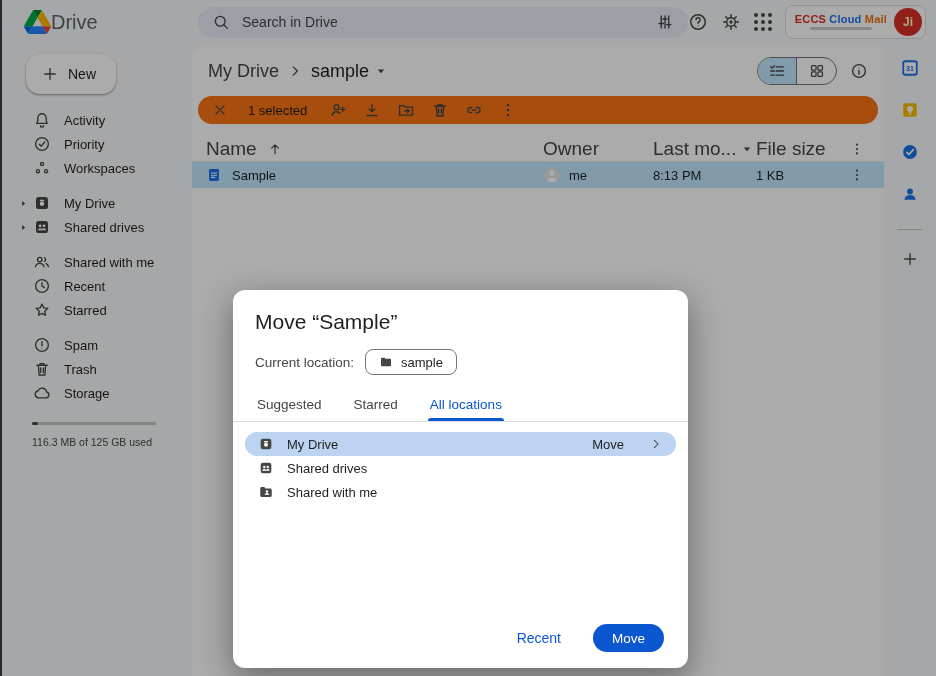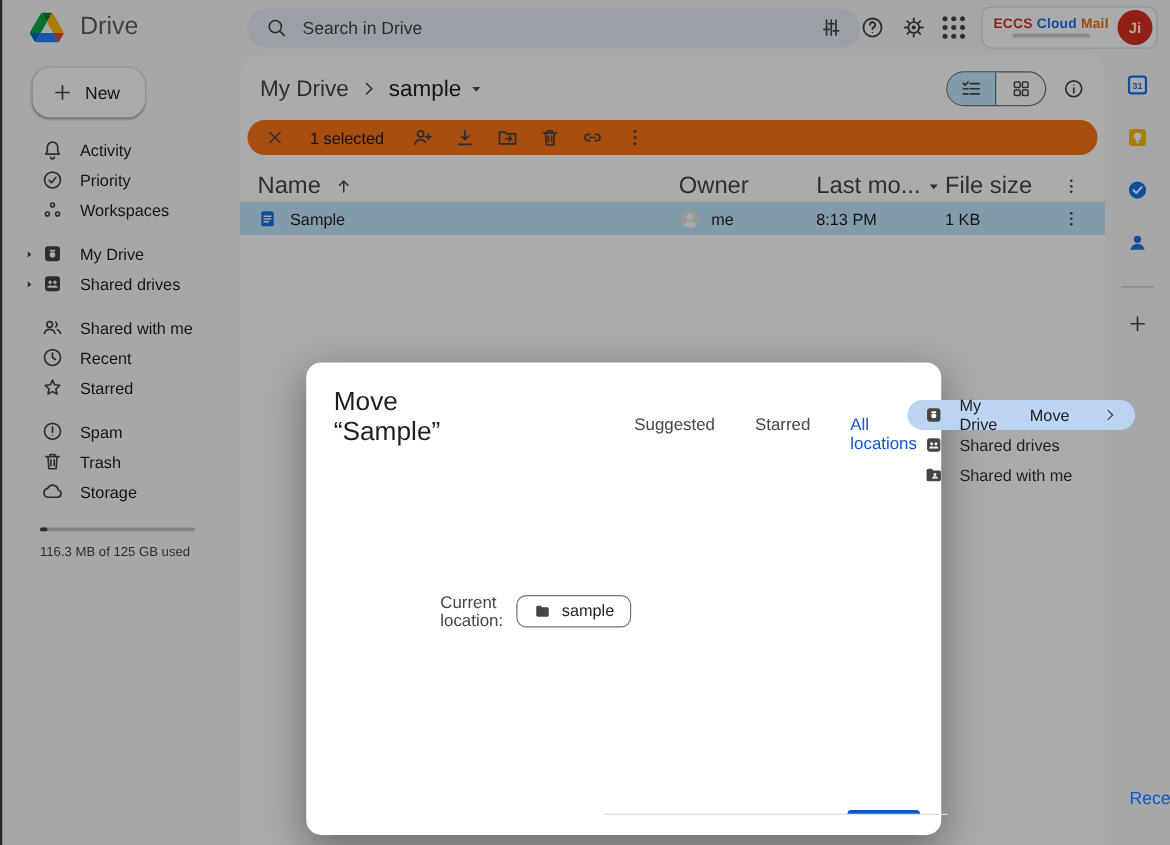--- a/index.html
+++ b/index.html
@@ -8,21 +8,21 @@
     position:relative;width:936px;height:676px;overflow:hidden;
     background:#f8fafd;font-family:"Liberation Sans",sans-serif;color:#1f1f1f;
     border-left:2px solid #26282b;
   }
   .ic{display:inline-flex;align-items:center;justify-content:center;color:#444746;flex:none;}
   .ic svg{width:100%;height:100%;display:block;}
   .i14{width:14px;height:14px}.i16{width:16px;height:16px}.i18{width:18px;height:18px}.i20{width:20px;height:20px}
 
   
   .topbar{height:44px;display:flex;align-items:center;}
-  .brand{width:190px;display:flex;gap:13px;padding-left:22px;flex:none;}
+  .brand{width:190px;display:flex;align-items:center;gap:0;padding-left:22px;flex:none;}
   .brand-logo{width:27px;height:24px;}
   .brand-name{font-size:20px;color:#5f6368;}
   .searchbar{width:502px;height:31px;margin-left:6px;background:#e9eef6;border-radius:17px;
     display:flex;align-items:center;gap:10px;padding:0 14px;}
   .searchbar input{flex:1;border:none;background:transparent;outline:none;font-size:14px;
     font-family:"Liberation Sans",sans-serif;color:#1f1f1f;}
   .searchbar input::placeholder{color:#444746;}
   .top-actions{margin-left:auto;display:flex;align-items:center;gap:13px;padding-right:10px;}
   .grid9{display:grid;grid-template-columns:repeat(3,4px);grid-template-rows:repeat(3,4px);gap:3px;}
   .grid9 i{width:4px;height:4px;border-radius:50%;background:#444746;}
@@ -76,23 +76,23 @@
     font-size:13px;color:#1f1f1f;cursor:pointer;}
   .owner-avatar{width:18px;height:18px;}
 
   
   .rightbar{width:52px;flex:none;display:flex;flex-direction:column;align-items:center;padding-top:15px;}
   .rb-ic{margin-bottom:24px;cursor:pointer;}
   .rb-divider{width:26px;border-top:1px solid #c4c7c5;margin:2px 0 20px;}
 
   
   .scrim{position:absolute;inset:0;background:rgba(0,0,0,0.33);z-index:5;}
-  .modal{position:absolute;left:243px;top:290px;width:508px;height:378px;z-index:6;
+  .modal{position:absolute;left:231px;top:290px;width:455px;height:378px;z-index:6;
     background:#fff;border-radius:12px;box-shadow:0 10px 32px rgba(0,0,0,.4);
-    display:flex;flex-direction:row;padding:20px 22px 16px;}
+    display:flex;flex-direction:column;padding:20px 22px 16px;}
   .modal-title{font-size:21px;font-weight:400;color:#1f1f1f;}
   .current-loc{display:flex;align-items:center;gap:11px;margin-top:15px;font-size:13.5px;color:#444746;}
   .loc-chip{display:inline-flex;align-items:center;gap:8px;height:26px;padding:0 13px;
     border:1px solid #747775;border-radius:8px;font-size:13px;color:#1f1f1f;cursor:pointer;}
   .tabs{display:flex;gap:28px;margin:16px -22px 0;padding:0 22px;border-bottom:1px solid #dadce0;
     font-size:13.5px;font-weight:500;color:#444746;}
   .tab{padding:6px 2px 9px;position:relative;cursor:pointer;}
   .tab.active{color:#0b57d0;}
   .tab.active::after{content:"";position:absolute;left:0;right:0;bottom:0;height:3px;
     background:#0b57d0;border-radius:3px 3px 0 0;}

